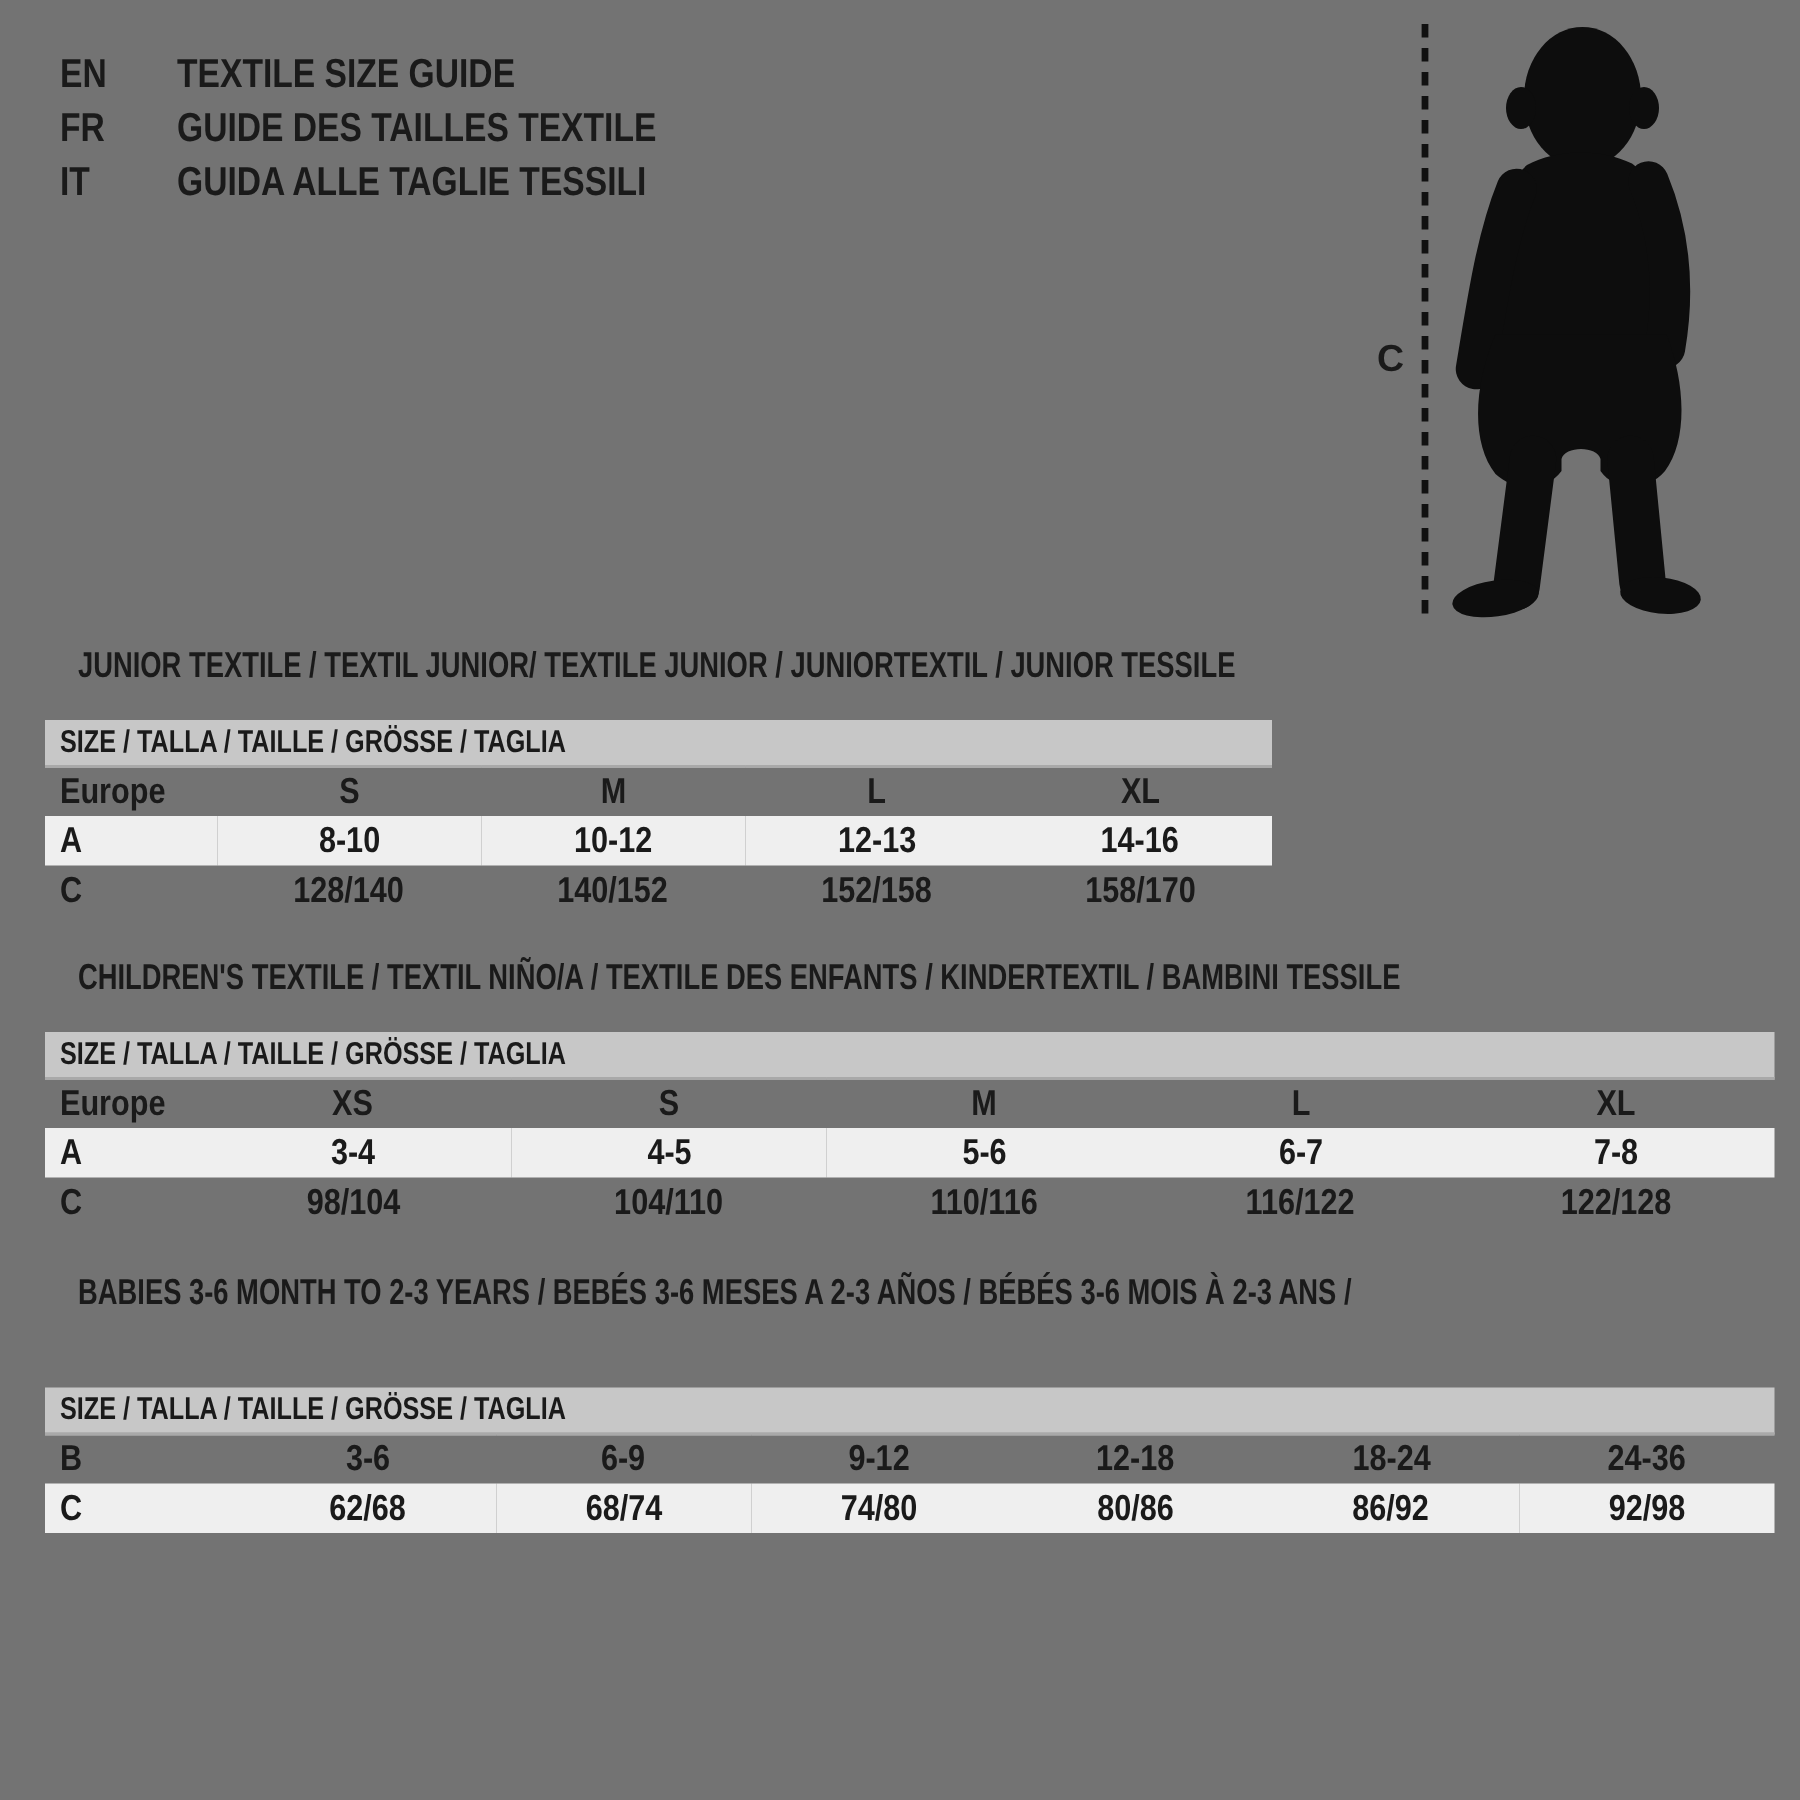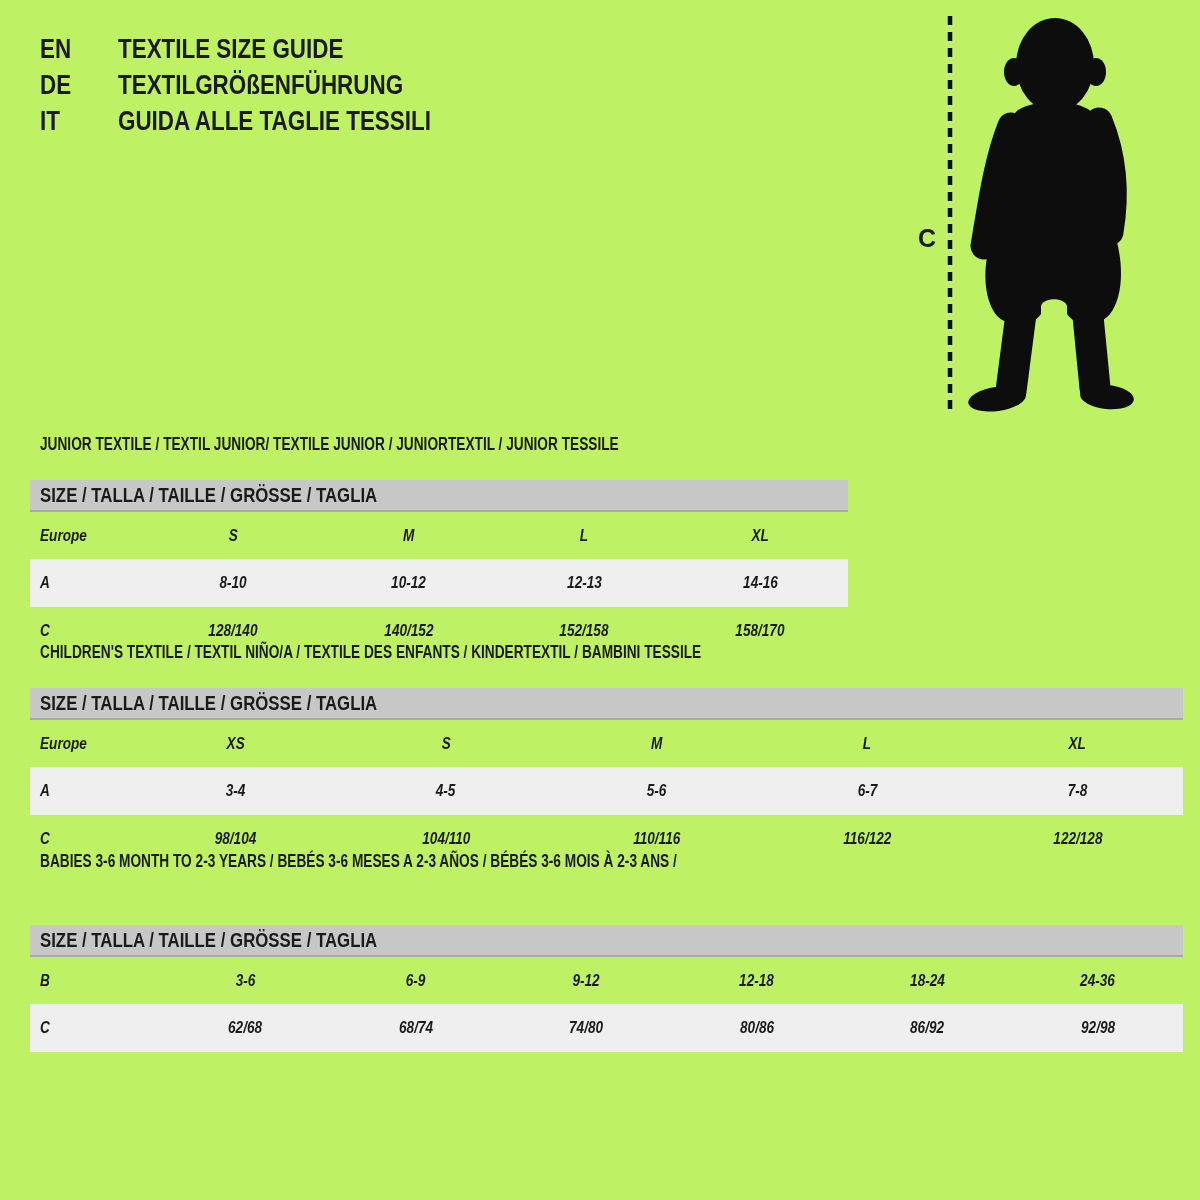--- a/index.html
+++ b/index.html
@@ -3,73 +3,73 @@
 <meta charset="utf-8">
 <style>
   * { margin:0; padding:0; box-sizing:border-box; }
   html,body { background:#ffffff; }
   body {
     width:1200px; height:1200px;
     font-family:"Liberation Sans", sans-serif;
     font-weight:bold;
     color:#1a1a1a;
   }
-  #canvas { position:relative; width:1200px; height:1200px; background:#bef264; overflow:hidden; }
+  #canvas { position:relative; width:1200px; height:1200px; background:#737373; overflow:hidden; }
 
   
   .cx  { display:inline-block; white-space:nowrap; transform-origin:0 50%; }
   .s83 { transform:scaleX(.83); }
   .s80 { transform:scaleX(.80); }
   .s76 { transform:scaleX(.76); }
   .s85 { transform:scaleX(.85); }
   .cen { transform-origin:50% 50%; }
 
   
   .lang-block { position:absolute; left:40px; top:31px; font-size:27px; }
   .lang-row   { display:flex; height:36px; align-items:center; }
   .lang-code  { width:78px; }
 
   
   .figure { position:absolute; left:898px; top:8px; width:252px; height:412px; }
 
   
-  .sec-title { position:absolute; left:40px; font-size:18px; line-height:26px; }
+  .sec-title { position:absolute; left:52px; font-size:24px; line-height:26px; }
   #junior-title   { top:431px; }
   #children-title { top:639px; }
   #babies-title   { top:845px; line-height:33px; }
 
   
   .size-table { position:absolute; left:30px; border-collapse:collapse; table-layout:fixed; }
   #t-junior   { top:480px; width:818px;  }
   #t-children { top:688px; width:1153px; }
   #t-babies   { top:925px; width:1153px; }
   .size-table th {
     background:#c7c7c7; height:31px; border-bottom:2px solid #a9a9a9;
     text-align:left; padding-left:10px; font-size:21px; font-weight:bold;margin-left:16px;
   }
-  .size-table td { height:48px; text-align:center; font-size:16px; font-weight:bold; vertical-align:middle;font-style:italic; }
+  .size-table td { height:33px; text-align:center; font-size:24px; font-weight:bold; vertical-align:middle; }
   .size-table td.lbl { text-align:left; padding-left:10px; }
   .size-table tr.shaded td { background:#efefef; }
 
   
   .legend { position:absolute; left:40px; top:1067px; font-size:22px; line-height:35px; }
 </style>
 </head>
 <body>
 
 <div id="canvas">
 
   <div class="lang-block">
     <div class="lang-row">
       <span class="lang-code"><span class="cx s83">EN</span></span>
       <span class="cx s83">TEXTILE SIZE GUIDE</span>
     </div>
     <div class="lang-row">
-      <span class="lang-code"><span class="cx s83">DE</span></span>
-      <span class="cx s83">TEXTILGRÖßENFÜHRUNG</span>
+      <span class="lang-code"><span class="cx s83">FR</span></span>
+      <span class="cx s83">GUIDE DES TAILLES TEXTILE</span>
     </div>
     <div class="lang-row">
       <span class="lang-code"><span class="cx s83">IT</span></span>
       <span class="cx s83">GUIDA ALLE TAGLIE TESSILI</span>
     </div>
   </div>
 
   <div class="figure">
     <svg width="252" height="412" viewBox="0 0 252 412" xmlns="http://www.w3.org/2000/svg">
       <line x1="52" y1="8" x2="52" y2="404" stroke="#111111" stroke-width="4.5" stroke-dasharray="9,7"></line>

